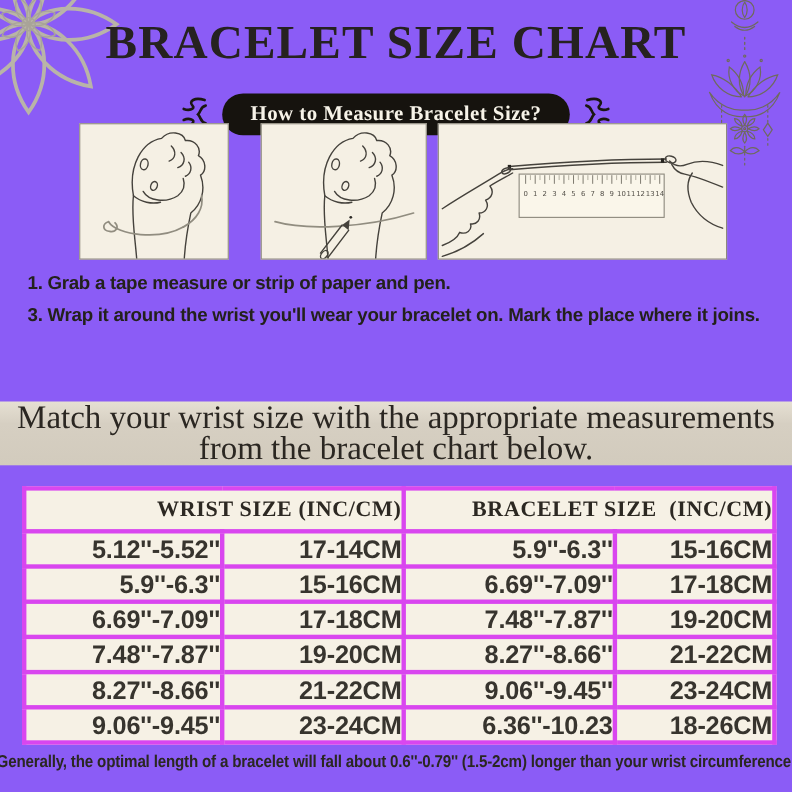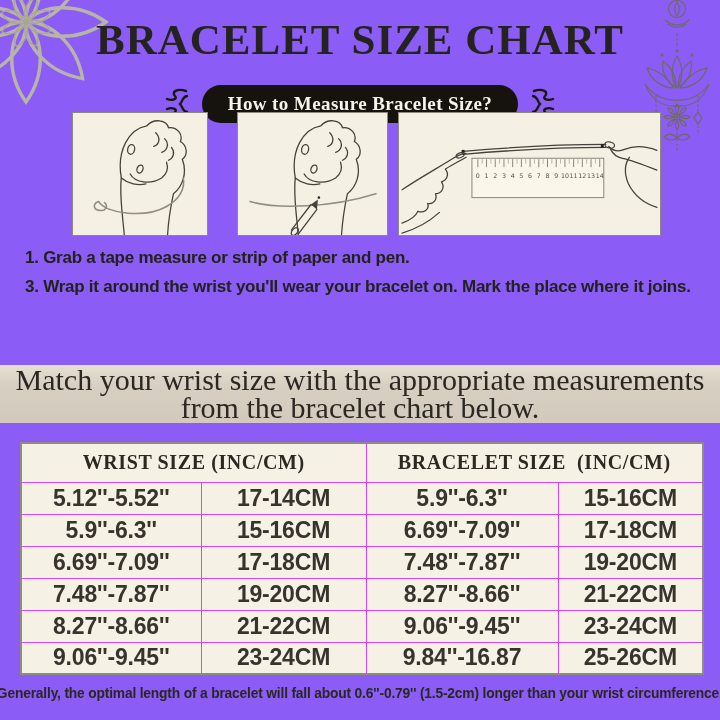--- a/index.html
+++ b/index.html
@@ -42,21 +42,21 @@
   .band { position:absolute; top:365px; left:0; right:0; height:58px;
           background:linear-gradient(180deg,#e6e0d3 0%,#d6cfc2 35%,#d2cbbd 100%);
           display:flex; flex-direction:column; justify-content:center; align-items:center; }
   .band-line { font-family:"Liberation Serif", serif; font-weight:400; font-size:30px;
                line-height:28px; color:#2b2722; white-space:nowrap; }
 
   
   .size-table { position:absolute; left:20px; top:442px; width:682px;
                 border-collapse:collapse; table-layout:fixed; background:#f6f1e5;
                 border:2px solid #8f8b80; }
-  .size-table th, .size-table td { border:1px solid #d946ef; text-align:center;
+  .size-table th, .size-table td { border:4px solid #d946ef; text-align:right;
                 vertical-align:middle; }
   .size-table thead tr { height:39px; }
   .size-table tbody tr { height:32px; }
   .size-table th { font-family:"Liberation Serif", serif; font-weight:700;
                    font-size:20px; letter-spacing:0.6px; color:#2c2822; }
   .size-table td { font-size:23px; font-weight:600; letter-spacing:-0.2px; color:#37342e; }
 
   
   .footnote { position:absolute; top:684px; left:0; right:0;
               display:flex; justify-content:center; }
@@ -357,22 +357,22 @@
       </tr>
       <tr>
         <td>8.27''-8.66''</td>
         <td>21-22CM</td>
         <td>9.06''-9.45''</td>
         <td>23-24CM</td>
       </tr>
       <tr>
         <td>9.06''-9.45''</td>
         <td>23-24CM</td>
-        <td>9.84''-16.87</td>
-        <td>25-26CM</td>
+        <td>6.36''-10.23</td>
+        <td>18-26CM</td>
       </tr>
     </tbody>
   </table>
 
   <div class="footnote">
     <span>Generally, the optimal length of a bracelet will fall about 0.6''-0.79'' (1.5-2cm) longer than your wrist circumference.</span>
   </div>
 
 </div>
 

